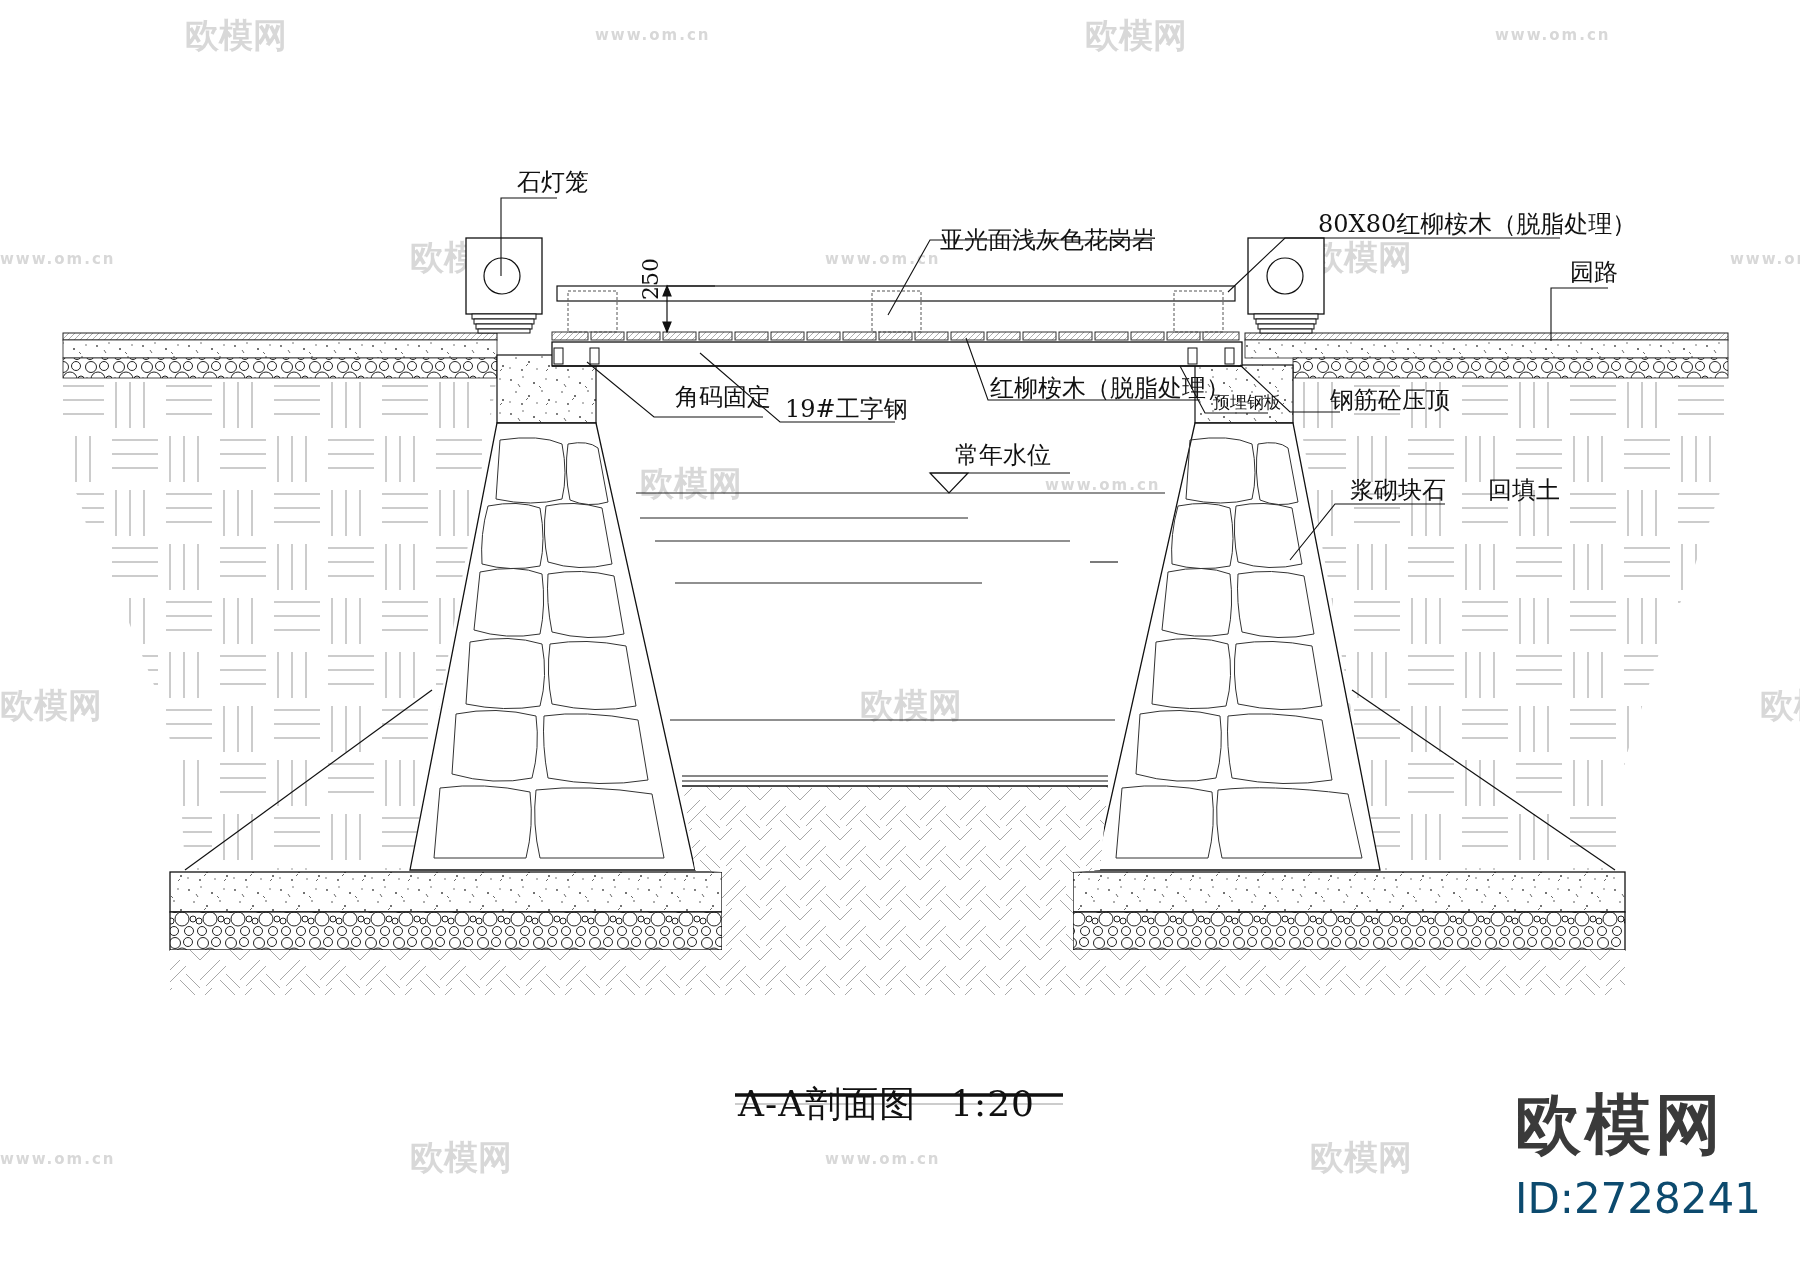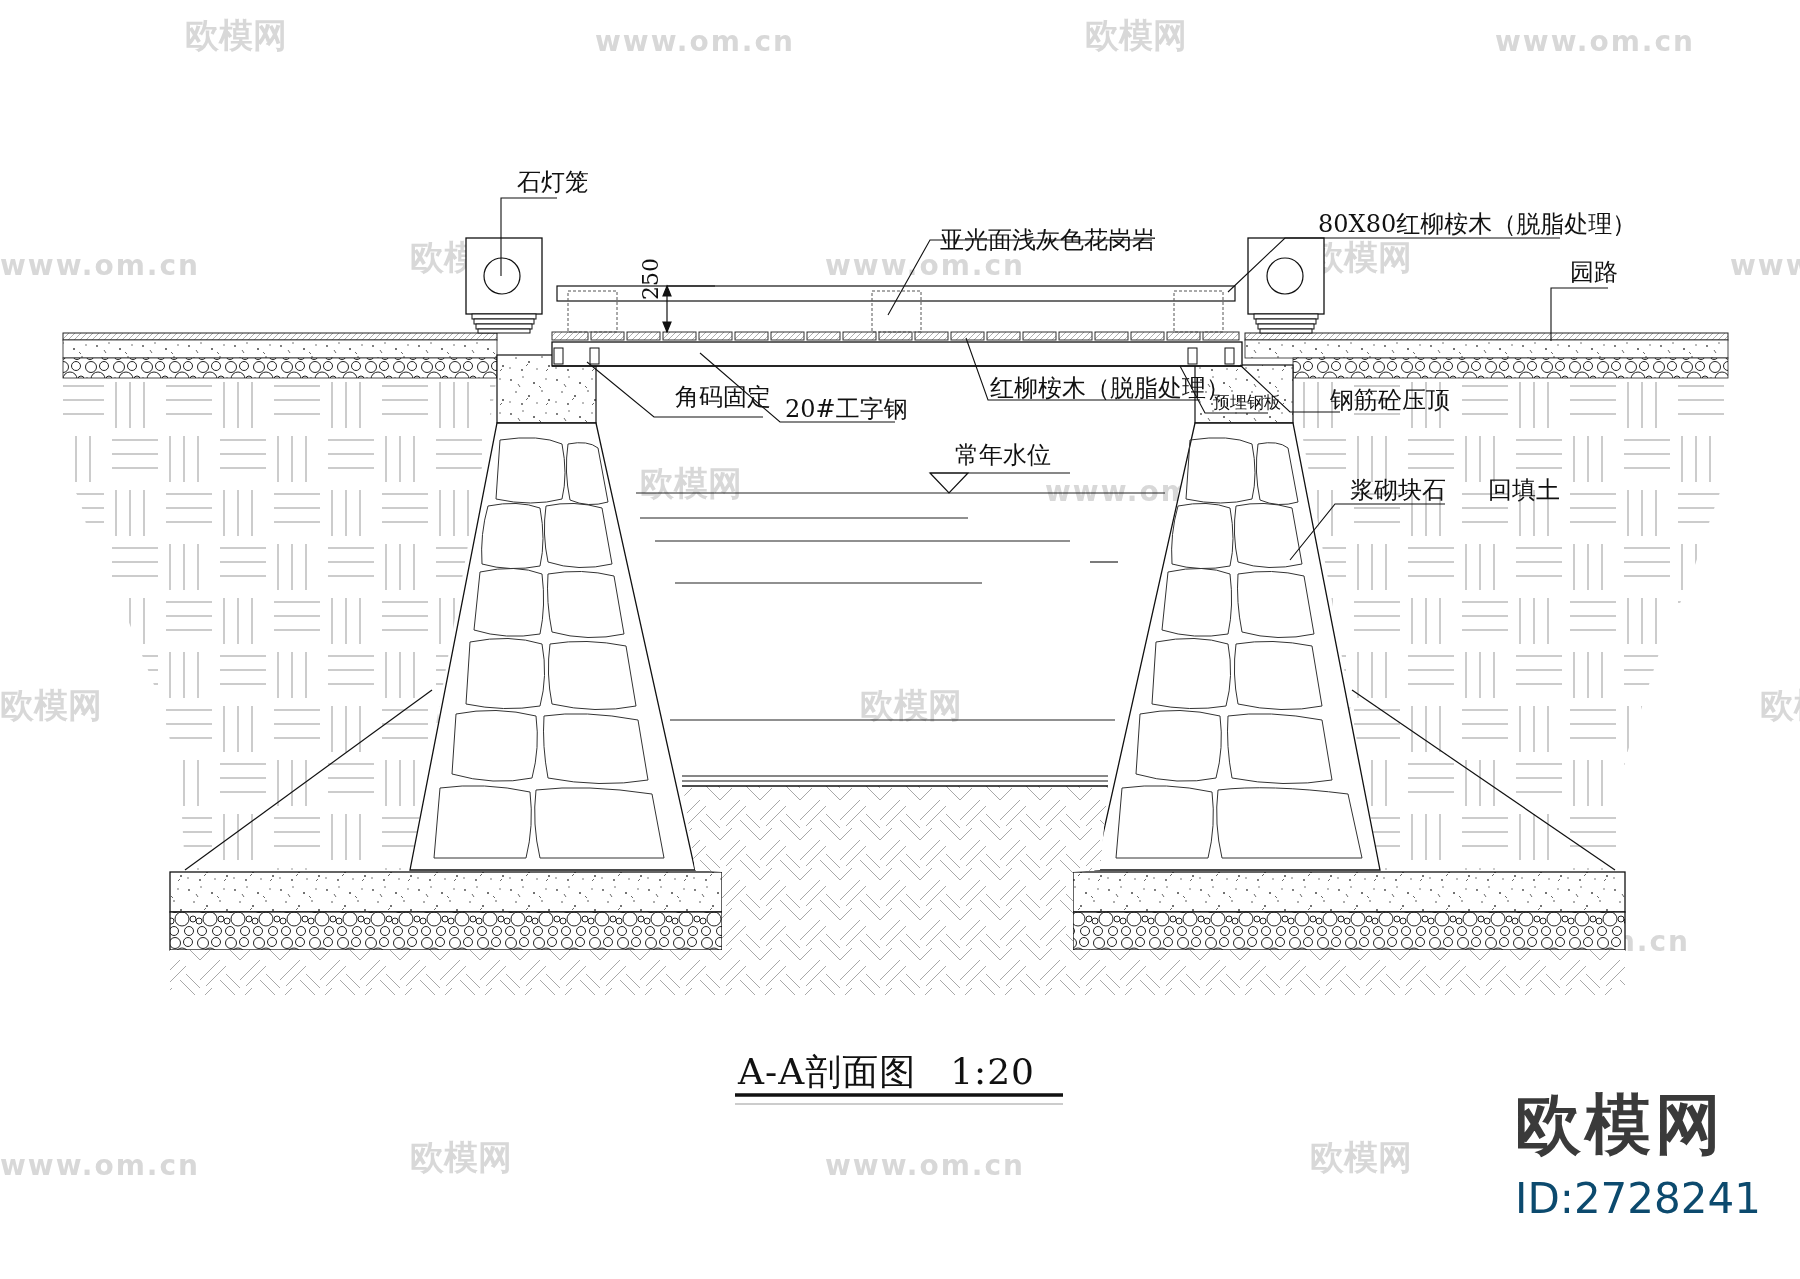--- a/index.html
+++ b/index.html
@@ -1,29 +1,29 @@
 <!DOCTYPE html>
 <html><head>
 <meta charset="utf-8">
 <style>
   html, body { margin:0; padding:0; background:#ffffff; }
   body { width:1800px; height:1279px; position:relative; overflow:hidden;
          font-family:"DejaVu Serif", "Liberation Serif", serif; }
   #drawing { position:absolute; left:0; top:0; }
   .label { position:absolute; color:#111; font-size:24px; white-space:nowrap; line-height:1; }
   .label.small { font-size:17px; }
-  .title { position:absolute; left:738px; top:1048px; font-size:36px; color:#111; white-space:nowrap; letter-spacing:1px; }
+  .title { position:absolute; left:738px; top:1080px; font-size:36px; color:#111; white-space:nowrap; letter-spacing:1px; }
   .wm-logo { position:absolute; left:1515px; top:1092px; font-family:"DejaVu Sans", sans-serif;
              font-size:66px; color:#3a3a3a; font-weight:bold; letter-spacing:4px; line-height:1; }
   .wm-id { position:absolute; left:1515px; top:1178px; font-family:"DejaVu Sans", sans-serif;
            font-size:42px; color:#0c4a6e; line-height:1; }
   .wm-faint { position:absolute; font-family:"DejaVu Sans", sans-serif; color:#d8d8d8;
               font-size:34px; font-weight:bold; white-space:nowrap; line-height:1; }
   .wm-url { position:absolute; font-family:"DejaVu Sans", sans-serif; color:#d8d8d8;
-            font-size:28px; font-weight:bold; white-space:nowrap; letter-spacing:2px; line-height:1; }
+            font-size:15px; font-weight:bold; white-space:nowrap; letter-spacing:2px; line-height:1; }
 </style>
 </head>
 <body>
 
 <div class="wm-faint" style="left:185px;top:18px;">欧模网</div>
 <div class="wm-url" style="left:595px;top:28px;">www.om.cn</div>
 <div class="wm-faint" style="left:1085px;top:18px;">欧模网</div>
 <div class="wm-url" style="left:1495px;top:28px;">www.om.cn</div>
 <div class="wm-url" style="left:0px;top:252px;">www.om.cn</div>
 <div class="wm-faint" style="left:410px;top:240px;">欧模网</div>
@@ -303,21 +303,21 @@
   <line x1="735" y1="1095" x2="1063" y2="1095" stroke="#111" stroke-width="3.5"></line>
   <line x1="735" y1="1104" x2="1063" y2="1104" stroke="#999" stroke-width="1.2"></line>
 </svg>
 
 <div class="label" style="left:517px;top:170px;">石灯笼</div>
 <div class="label" style="left:940px;top:212px;margin-top:16px;">亚光面浅灰色花岗岩</div>
 <div class="label" style="left:1318px;top:212px;">80X80红柳桉木（脱脂处理）</div>
 <div class="label" style="left:1570px;top:260px;">园路</div>
 <div class="label" style="left:640px;top:300px;transform:rotate(-90deg);transform-origin:left top;font-size:22px;">250</div>
 <div class="label" style="left:675px;top:385px;text-align:center;">角码固定</div>
-<div class="label" style="left:785px;top:397px;">20#工字钢</div>
+<div class="label" style="left:785px;top:397px;">19#工字钢</div>
 <div class="label" style="left:990px;top:376px;">红柳桉木（脱脂处理）</div>
 <div class="label small" style="left:1213px;top:394px;">预埋钢板</div>
 <div class="label" style="left:1330px;top:388px;">钢筋砼压顶</div>
 <div class="label" style="left:955px;top:443px;">常年水位</div>
 <div class="label" style="left:1350px;top:478px;">浆砌块石</div>
 <div class="label" style="left:1488px;top:478px;">回填土</div>
 
 <div class="title">
   <span>A-A剖面图</span><span style="display:inline-block;width:10px;"></span><span style="margin-left:24px;">1:20</span>
 </div>

